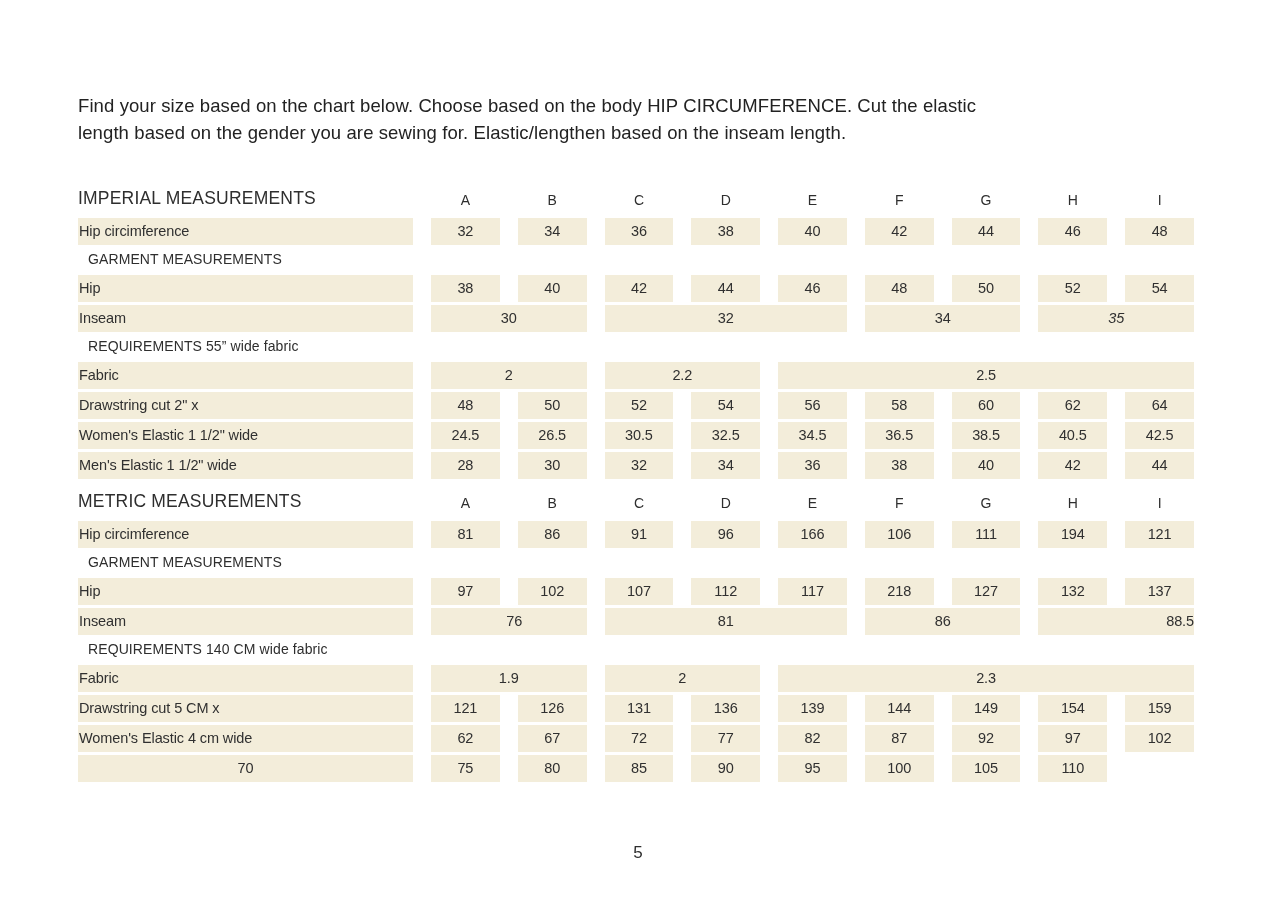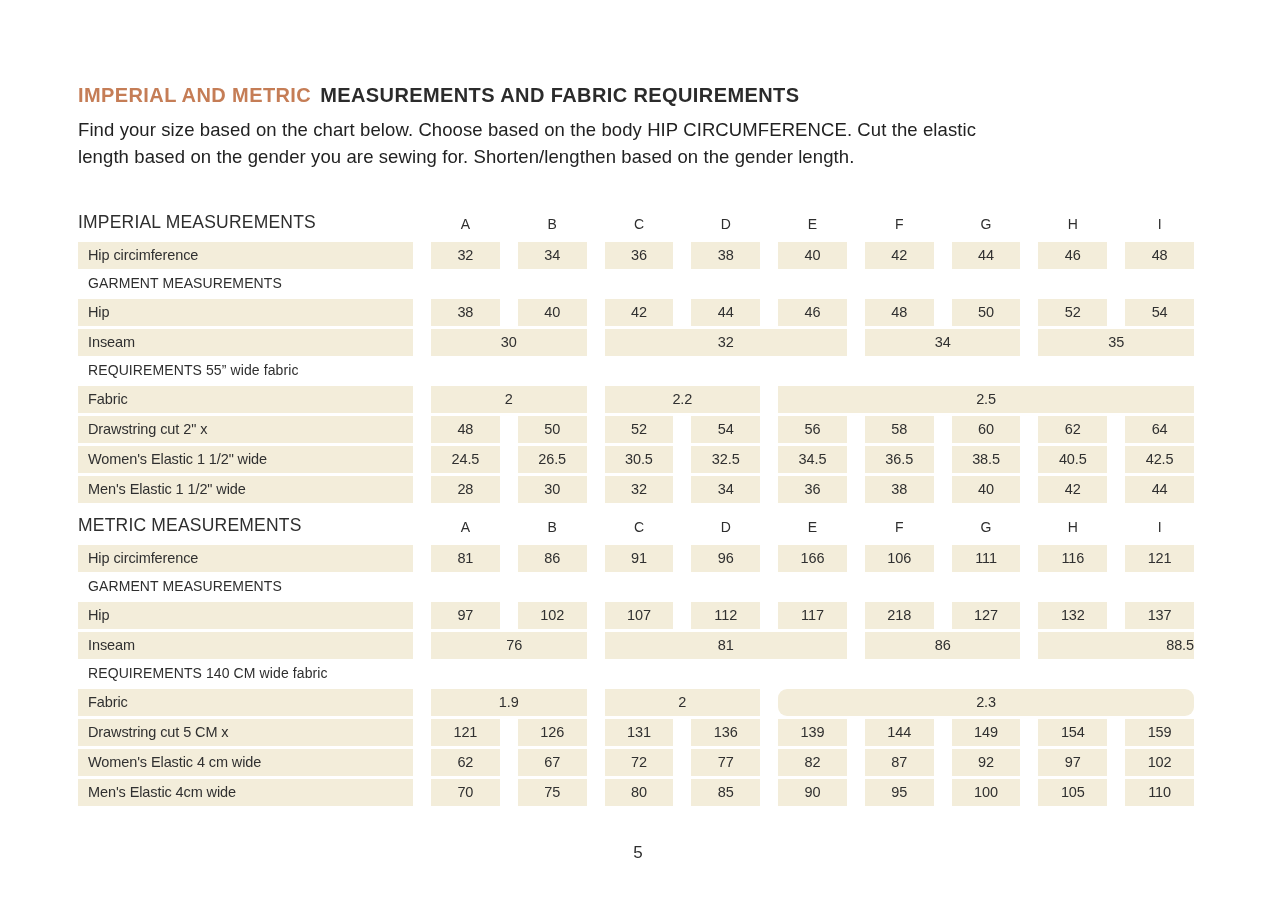--- a/index.html
+++ b/index.html
@@ -39,21 +39,21 @@
   .t-col-letter { text-align: center; font-size: 14px; color: #2e2e2e; padding-bottom: 1px; }
 
   .t-datarow > div {
     background: var(--cell-bg);
     height: 27px;
     line-height: 27px;
     font-size: 14.5px;
     letter-spacing: -0.1px;
     color: #303030;
   }
-  .t-label { padding-left: 10px; text-align: left; }
+  .t-label { padding-left: 1px; text-align: left; }
   .t-cell { text-align: center; }
 
   .t-subheader {
     font-size: 14px;
     letter-spacing: 0.1px;
     color: #2e2e2e;
     margin: 6px 0 8px;
     padding-left: 10px;
   }
 
@@ -64,26 +64,23 @@
     width: 1276px;
     text-align: center;
     font-size: 17px;
     color: #2e2e2e;
   }
 </style>
 </head>
 <body>
 
 <div class="page">
-  <div class="title-line">
-    <span class="title-accent">IMPERIAL AND METRIC</span><span class="title-main">MEASUREMENTS AND FABRIC REQUIREMENTS</span>
-  </div>
   <div class="intro">
     <div>Find your size based on the chart below. Choose based on the body HIP CIRCUMFERENCE. Cut the elastic</div>
-    <div>length based on the gender you are sewing for. Shorten/lengthen based on the gender length.</div>
+    <div>length based on the gender you are sewing for. Elastic/lengthen based on the inseam length.</div>
   </div>
 
   <div class="tables">
     <div class="t-table">
         <div class="t-row t-headrow">
           <div class="t-section-title">IMPERIAL MEASUREMENTS</div>
           <div class="t-col-letter">A</div>
           <div class="t-col-letter">B</div>
           <div class="t-col-letter">C</div>
           <div class="t-col-letter">D</div>
@@ -116,21 +113,21 @@
           <div class="t-cell">48</div>
           <div class="t-cell">50</div>
           <div class="t-cell">52</div>
           <div class="t-cell">54</div>
         </div>
         <div class="t-row t-datarow">
           <div class="t-label">Inseam</div>
           <div class="t-cell" style="grid-column: span 2;">30</div>
           <div class="t-cell" style="grid-column: span 3;">32</div>
           <div class="t-cell" style="grid-column: span 2;">34</div>
-          <div class="t-cell" style="grid-column: span 2;">35</div>
+          <div class="t-cell" style="grid-column: span 2; font-style: italic;">35</div>
         </div>
         <div class="t-subheader">REQUIREMENTS 55” wide fabric</div>
         <div class="t-row t-datarow">
           <div class="t-label">Fabric</div>
           <div class="t-cell" style="grid-column: span 2;">2</div>
           <div class="t-cell" style="grid-column: span 2;">2.2</div>
           <div class="t-cell" style="grid-column: span 5;">2.5</div>
         </div>
         <div class="t-row t-datarow">
           <div class="t-label">Drawstring cut 2" x</div>
@@ -184,21 +181,21 @@
         </div>
         <div class="t-row t-datarow">
           <div class="t-label">Hip circimference</div>
           <div class="t-cell">81</div>
           <div class="t-cell">86</div>
           <div class="t-cell">91</div>
           <div class="t-cell">96</div>
           <div class="t-cell">166</div>
           <div class="t-cell">106</div>
           <div class="t-cell">111</div>
-          <div class="t-cell">116</div>
+          <div class="t-cell">194</div>
           <div class="t-cell">121</div>
         </div>
         <div class="t-subheader">GARMENT MEASUREMENTS</div>
         <div class="t-row t-datarow">
           <div class="t-label">Hip</div>
           <div class="t-cell">97</div>
           <div class="t-cell">102</div>
           <div class="t-cell">107</div>
           <div class="t-cell">112</div>
           <div class="t-cell">117</div>
@@ -212,21 +209,21 @@
           <div class="t-cell" style="grid-column: span 2; padding-left: 11px;">76</div>
           <div class="t-cell" style="grid-column: span 3;">81</div>
           <div class="t-cell" style="grid-column: span 2;">86</div>
           <div class="t-cell" style="grid-column: span 2; text-align: right;">88.5</div>
         </div>
         <div class="t-subheader">REQUIREMENTS 140 CM wide fabric</div>
         <div class="t-row t-datarow">
           <div class="t-label">Fabric</div>
           <div class="t-cell" style="grid-column: span 2;">1.9</div>
           <div class="t-cell" style="grid-column: span 2;">2</div>
-          <div class="t-cell" style="grid-column: span 5; border-radius: 9px;">2.3</div>
+          <div class="t-cell" style="grid-column: span 5;">2.3</div>
         </div>
         <div class="t-row t-datarow">
           <div class="t-label">Drawstring cut 5 CM x</div>
           <div class="t-cell">121</div>
           <div class="t-cell">126</div>
           <div class="t-cell">131</div>
           <div class="t-cell">136</div>
           <div class="t-cell">139</div>
           <div class="t-cell">144</div>
           <div class="t-cell">149</div>
@@ -239,21 +236,20 @@
           <div class="t-cell">67</div>
           <div class="t-cell">72</div>
           <div class="t-cell">77</div>
           <div class="t-cell">82</div>
           <div class="t-cell">87</div>
           <div class="t-cell">92</div>
           <div class="t-cell">97</div>
           <div class="t-cell">102</div>
         </div>
         <div class="t-row t-datarow">
-          <div class="t-label">Men's Elastic 4cm wide</div>
           <div class="t-cell">70</div>
           <div class="t-cell">75</div>
           <div class="t-cell">80</div>
           <div class="t-cell">85</div>
           <div class="t-cell">90</div>
           <div class="t-cell">95</div>
           <div class="t-cell">100</div>
           <div class="t-cell">105</div>
           <div class="t-cell">110</div>
         </div>

